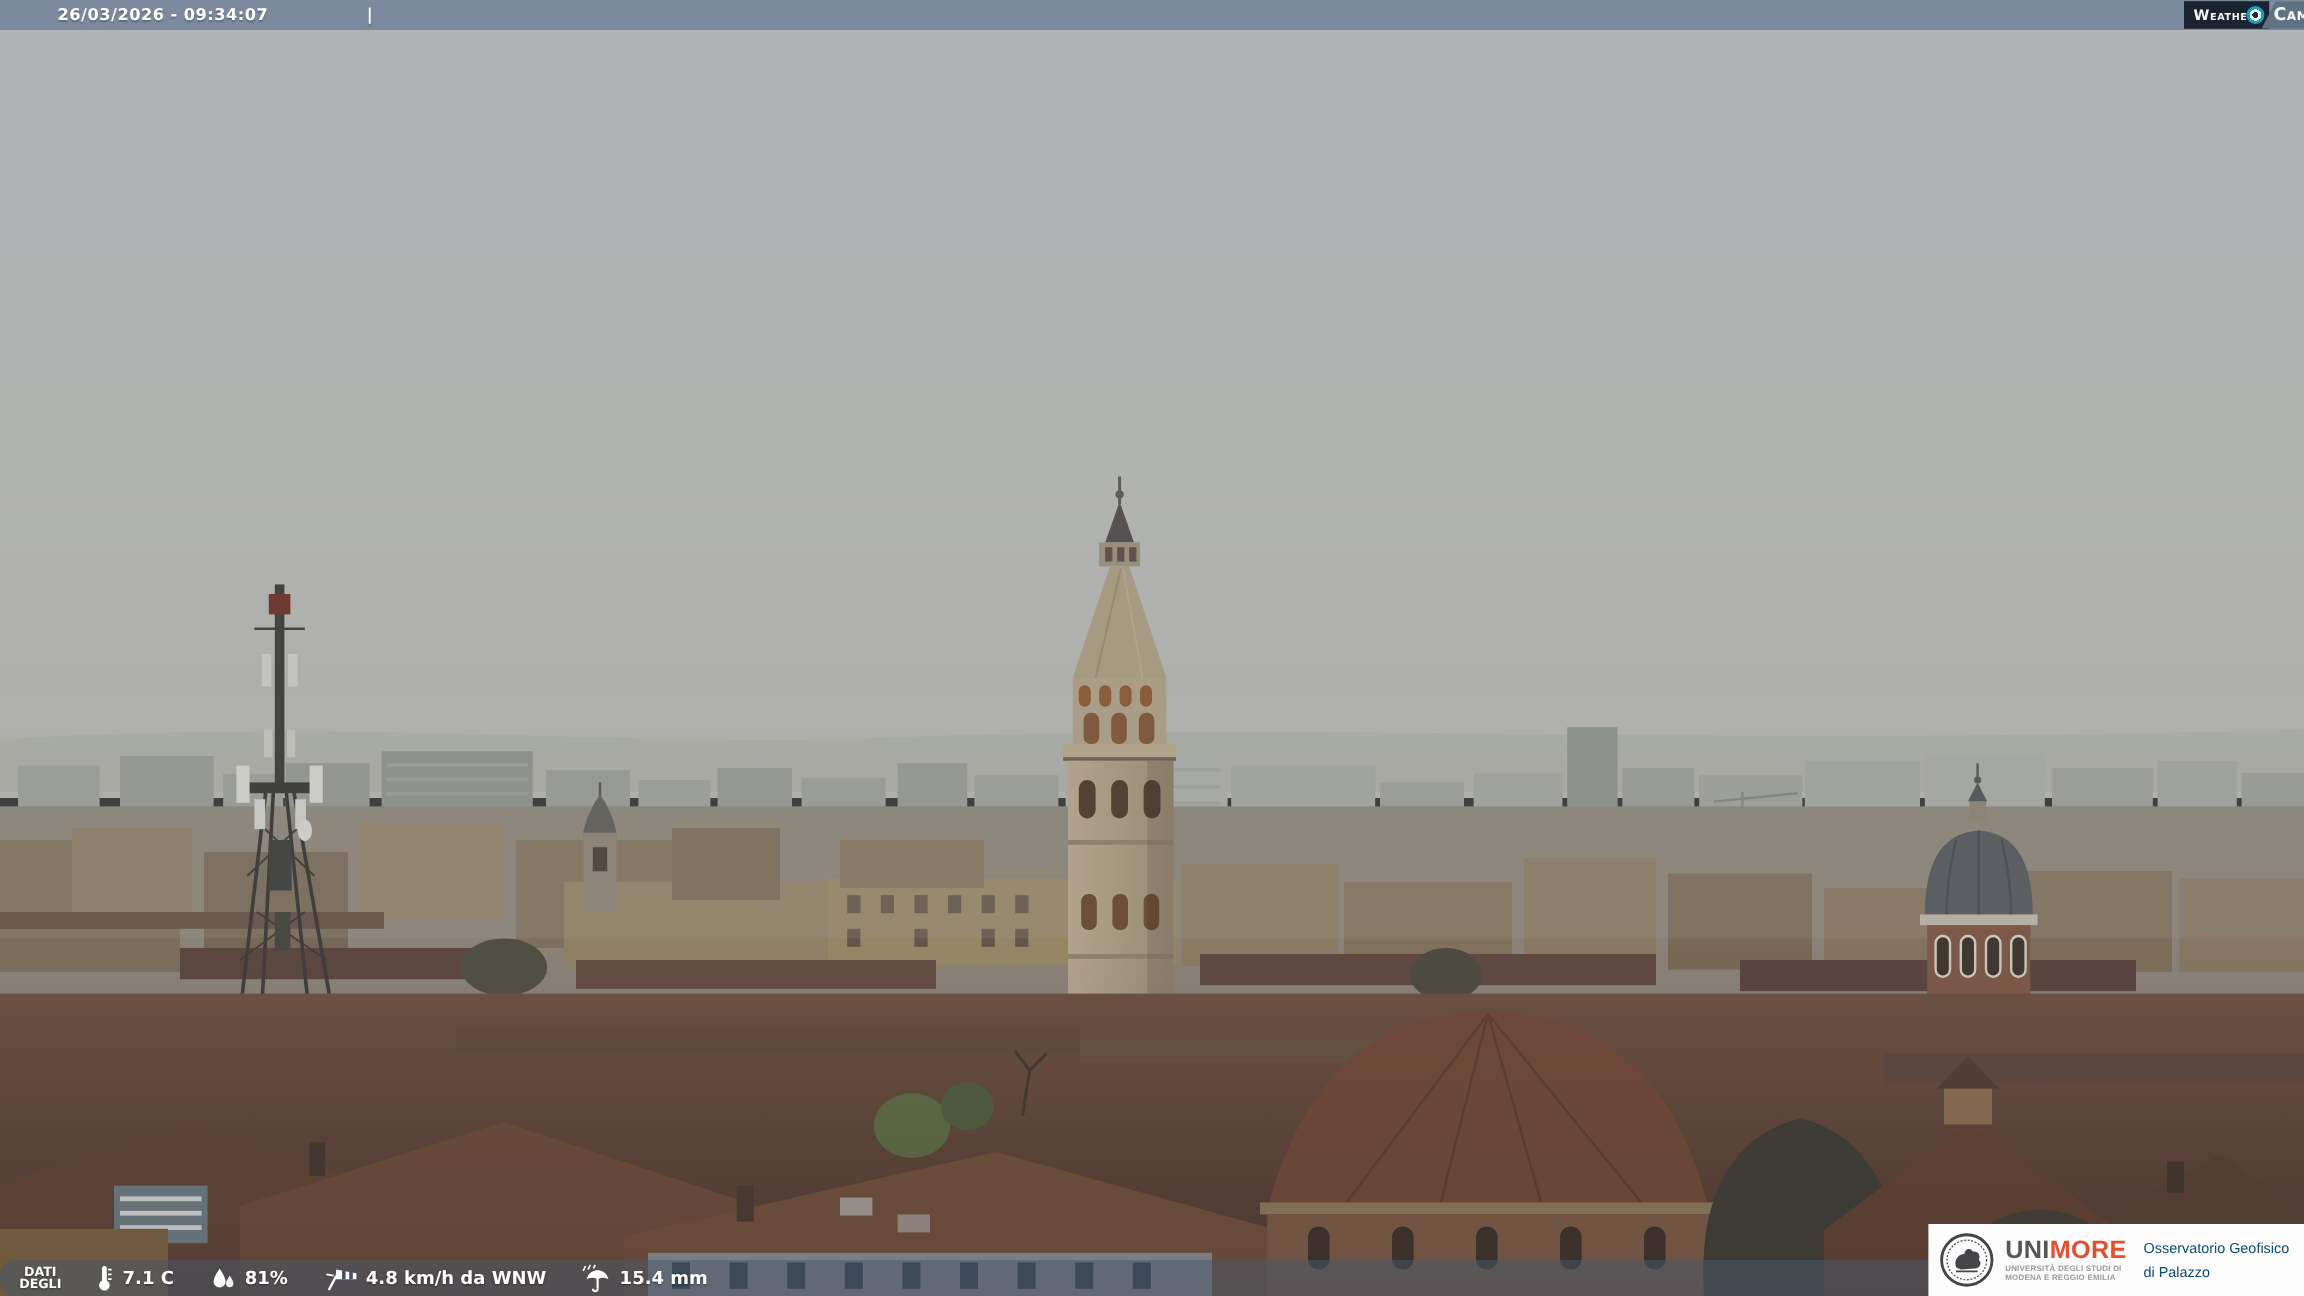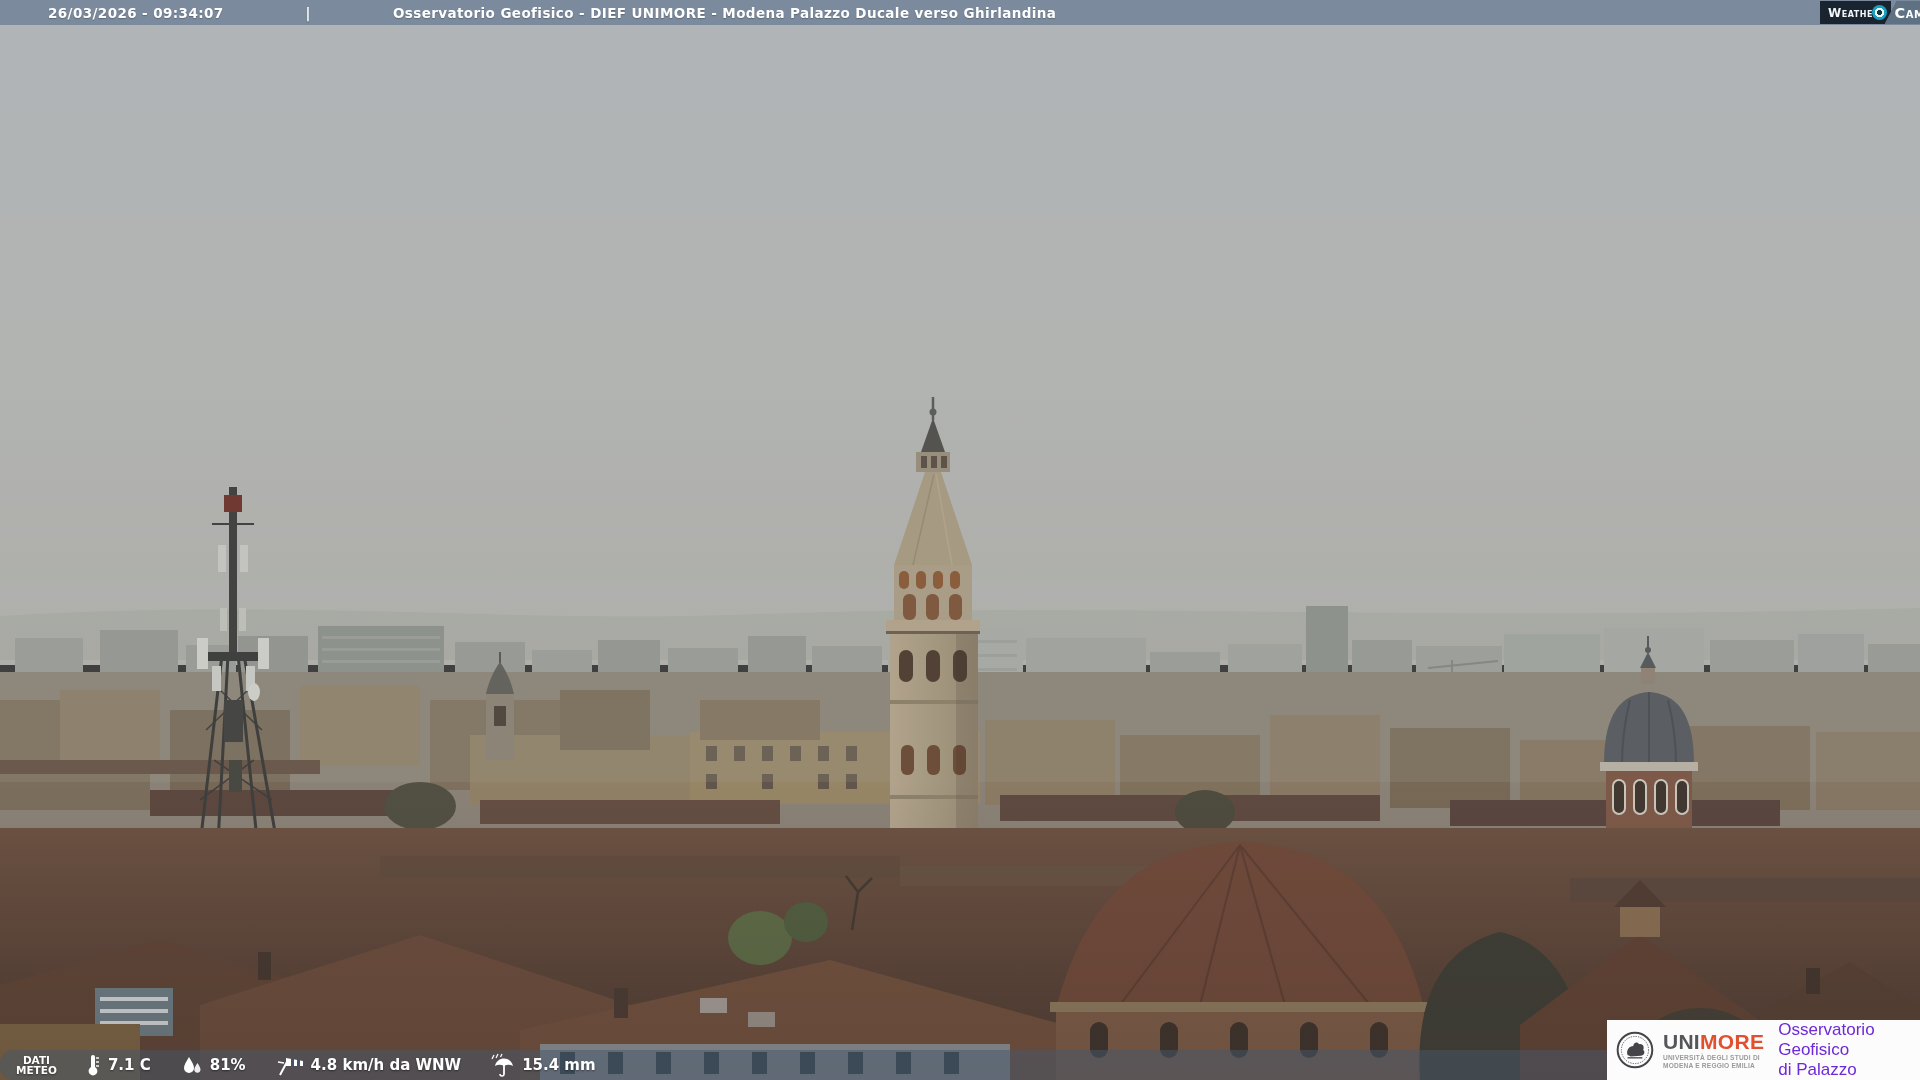--- a/index.html
+++ b/index.html
@@ -34,21 +34,21 @@
   .meteo-item{display:flex;align-items:center;gap:7px;margin-right:30px;white-space:nowrap;}
   .meteo-item svg{display:block;}
 
   
   .uni-box{position:absolute;right:0;bottom:0;width:313px;height:60px;background:#fcfcfc;
            display:flex;align-items:center;gap:9px;padding-left:9px;box-sizing:border-box;
            font-family:"Liberation Sans",sans-serif;}
   .uni-word{font-size:21px;font-weight:bold;letter-spacing:.3px;color:#55565a;line-height:21px;}
   .uni-word .more{color:#e1502f;}
   .uni-sub{font-size:6.6px;color:#9a9a9a;letter-spacing:.2px;line-height:7.6px;margin-top:2px;font-weight:bold;}
-  .obs-block{font-size:17px;color:#6d28d9;line-height:20px;margin-left:5px;}
+  .obs-block{font-size:12px;color:#0c4a6e;line-height:20px;margin-left:5px;}
 </style>
 </head>
 <body>
 
 <div class="stage">
 
   <svg class="scene" viewBox="0 0 1920 1080">
     <defs>
       <linearGradient id="sky" x1="0" y1="0" x2="0" y2="1">
         <stop offset="0" stop-color="#b2b6b9"></stop>
@@ -319,33 +319,32 @@
       <rect x="1806" y="968" width="14" height="26" fill="#40322a"></rect>
     </g>
 
     <rect x="0" y="0" width="1920" height="1080" fill="#9aa0a8" opacity="0.05"></rect>
     <rect x="0" y="780" width="1920" height="300" fill="url(#darkwash)" opacity="0.55"></rect>
   </svg>
 
   <div class="topbar">
     <span>26/03/2026 - 09:34:07</span>
     <span class="sep">|</span>
-    <span>Osservatorio Geofisico - DIEF UNIMORE - Modena Palazzo Ducale verso Ghirlandina</span>
   </div>
 
   <div class="wc-badge">
     <div class="wc-left">Weather</div>
     <div class="wc-lens"></div>
     <div class="wc-right">Cam</div>
   </div>
 
   <div class="botbar">
     <div class="meteo-label">
       <div>DATI</div>
-      <div>METEO</div>
+      <div>DEGLI</div>
     </div>
 
     <div class="meteo-item">
       <svg width="16" height="24" viewBox="0 0 16 24">
         <rect x="6" y="2" width="4" height="14" rx="2" fill="#fff"></rect>
         <circle cx="8" cy="18" r="4.4" fill="#fff"></circle>
         <line x1="11" y1="5" x2="14" y2="5" stroke="#fff" stroke-width="1.4"></line>
         <line x1="11" y1="9" x2="14" y2="9" stroke="#fff" stroke-width="1.4"></line>
         <line x1="11" y1="13" x2="14" y2="13" stroke="#fff" stroke-width="1.4"></line>
       </svg>

